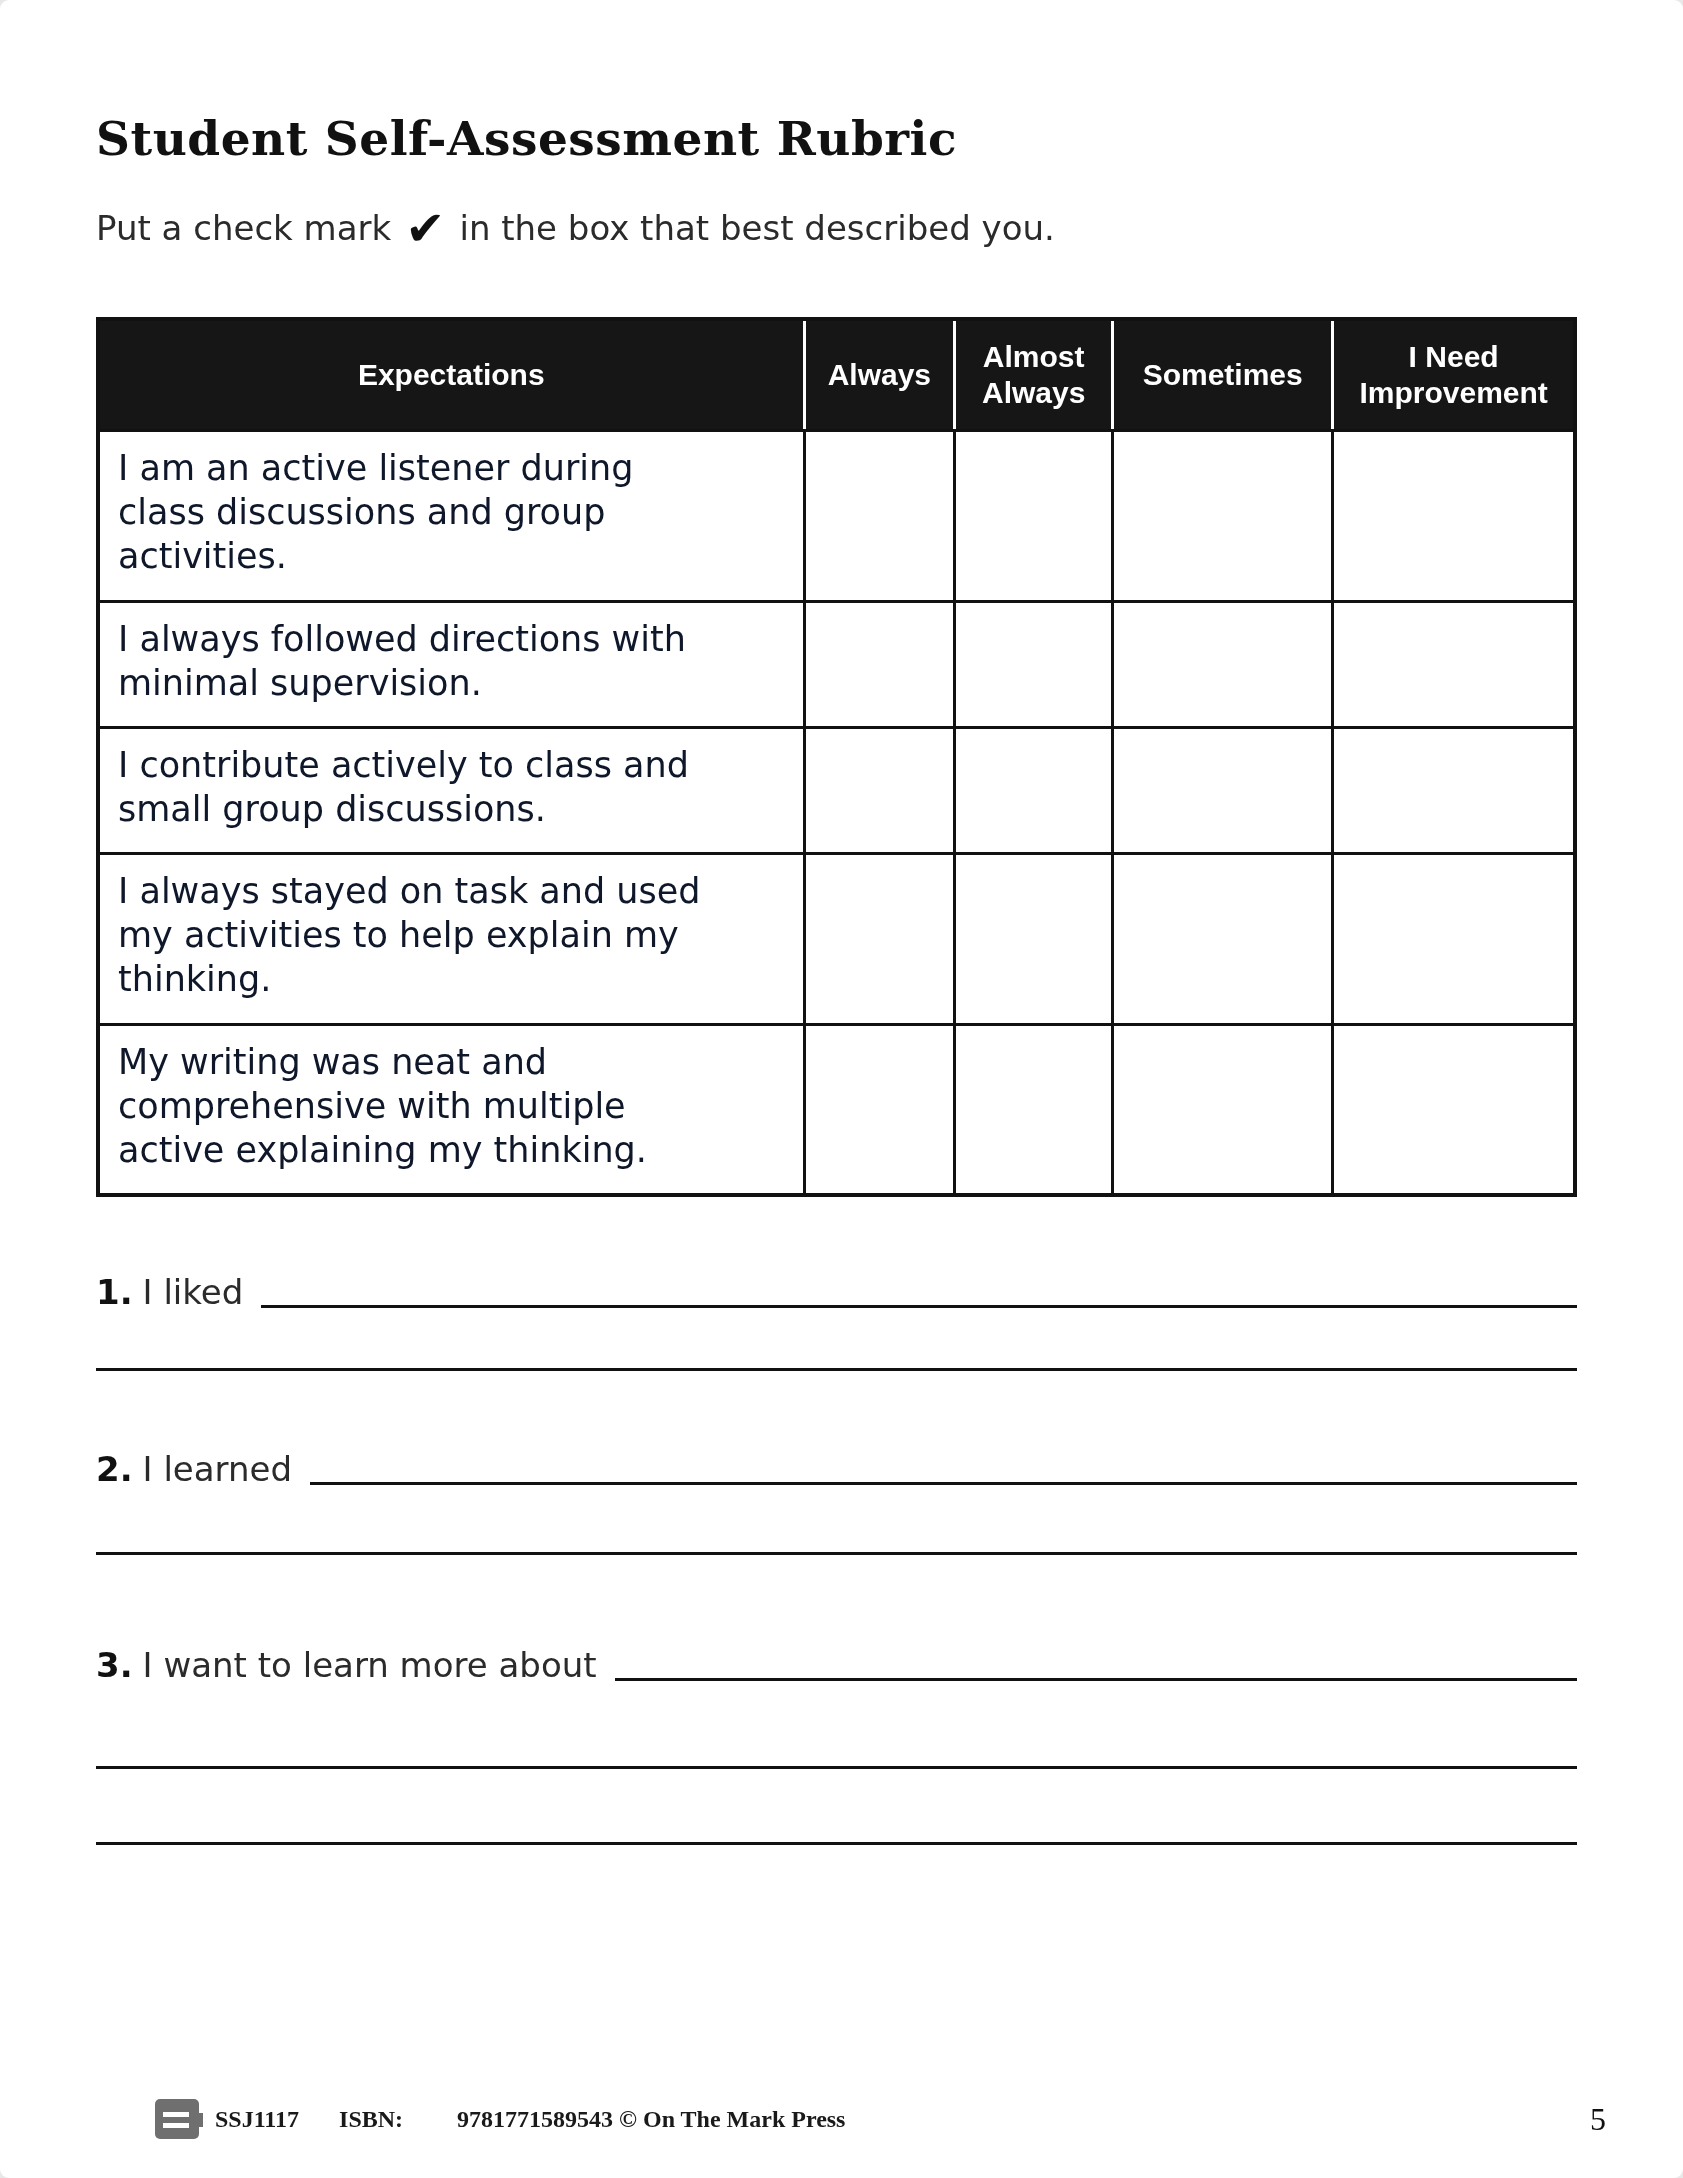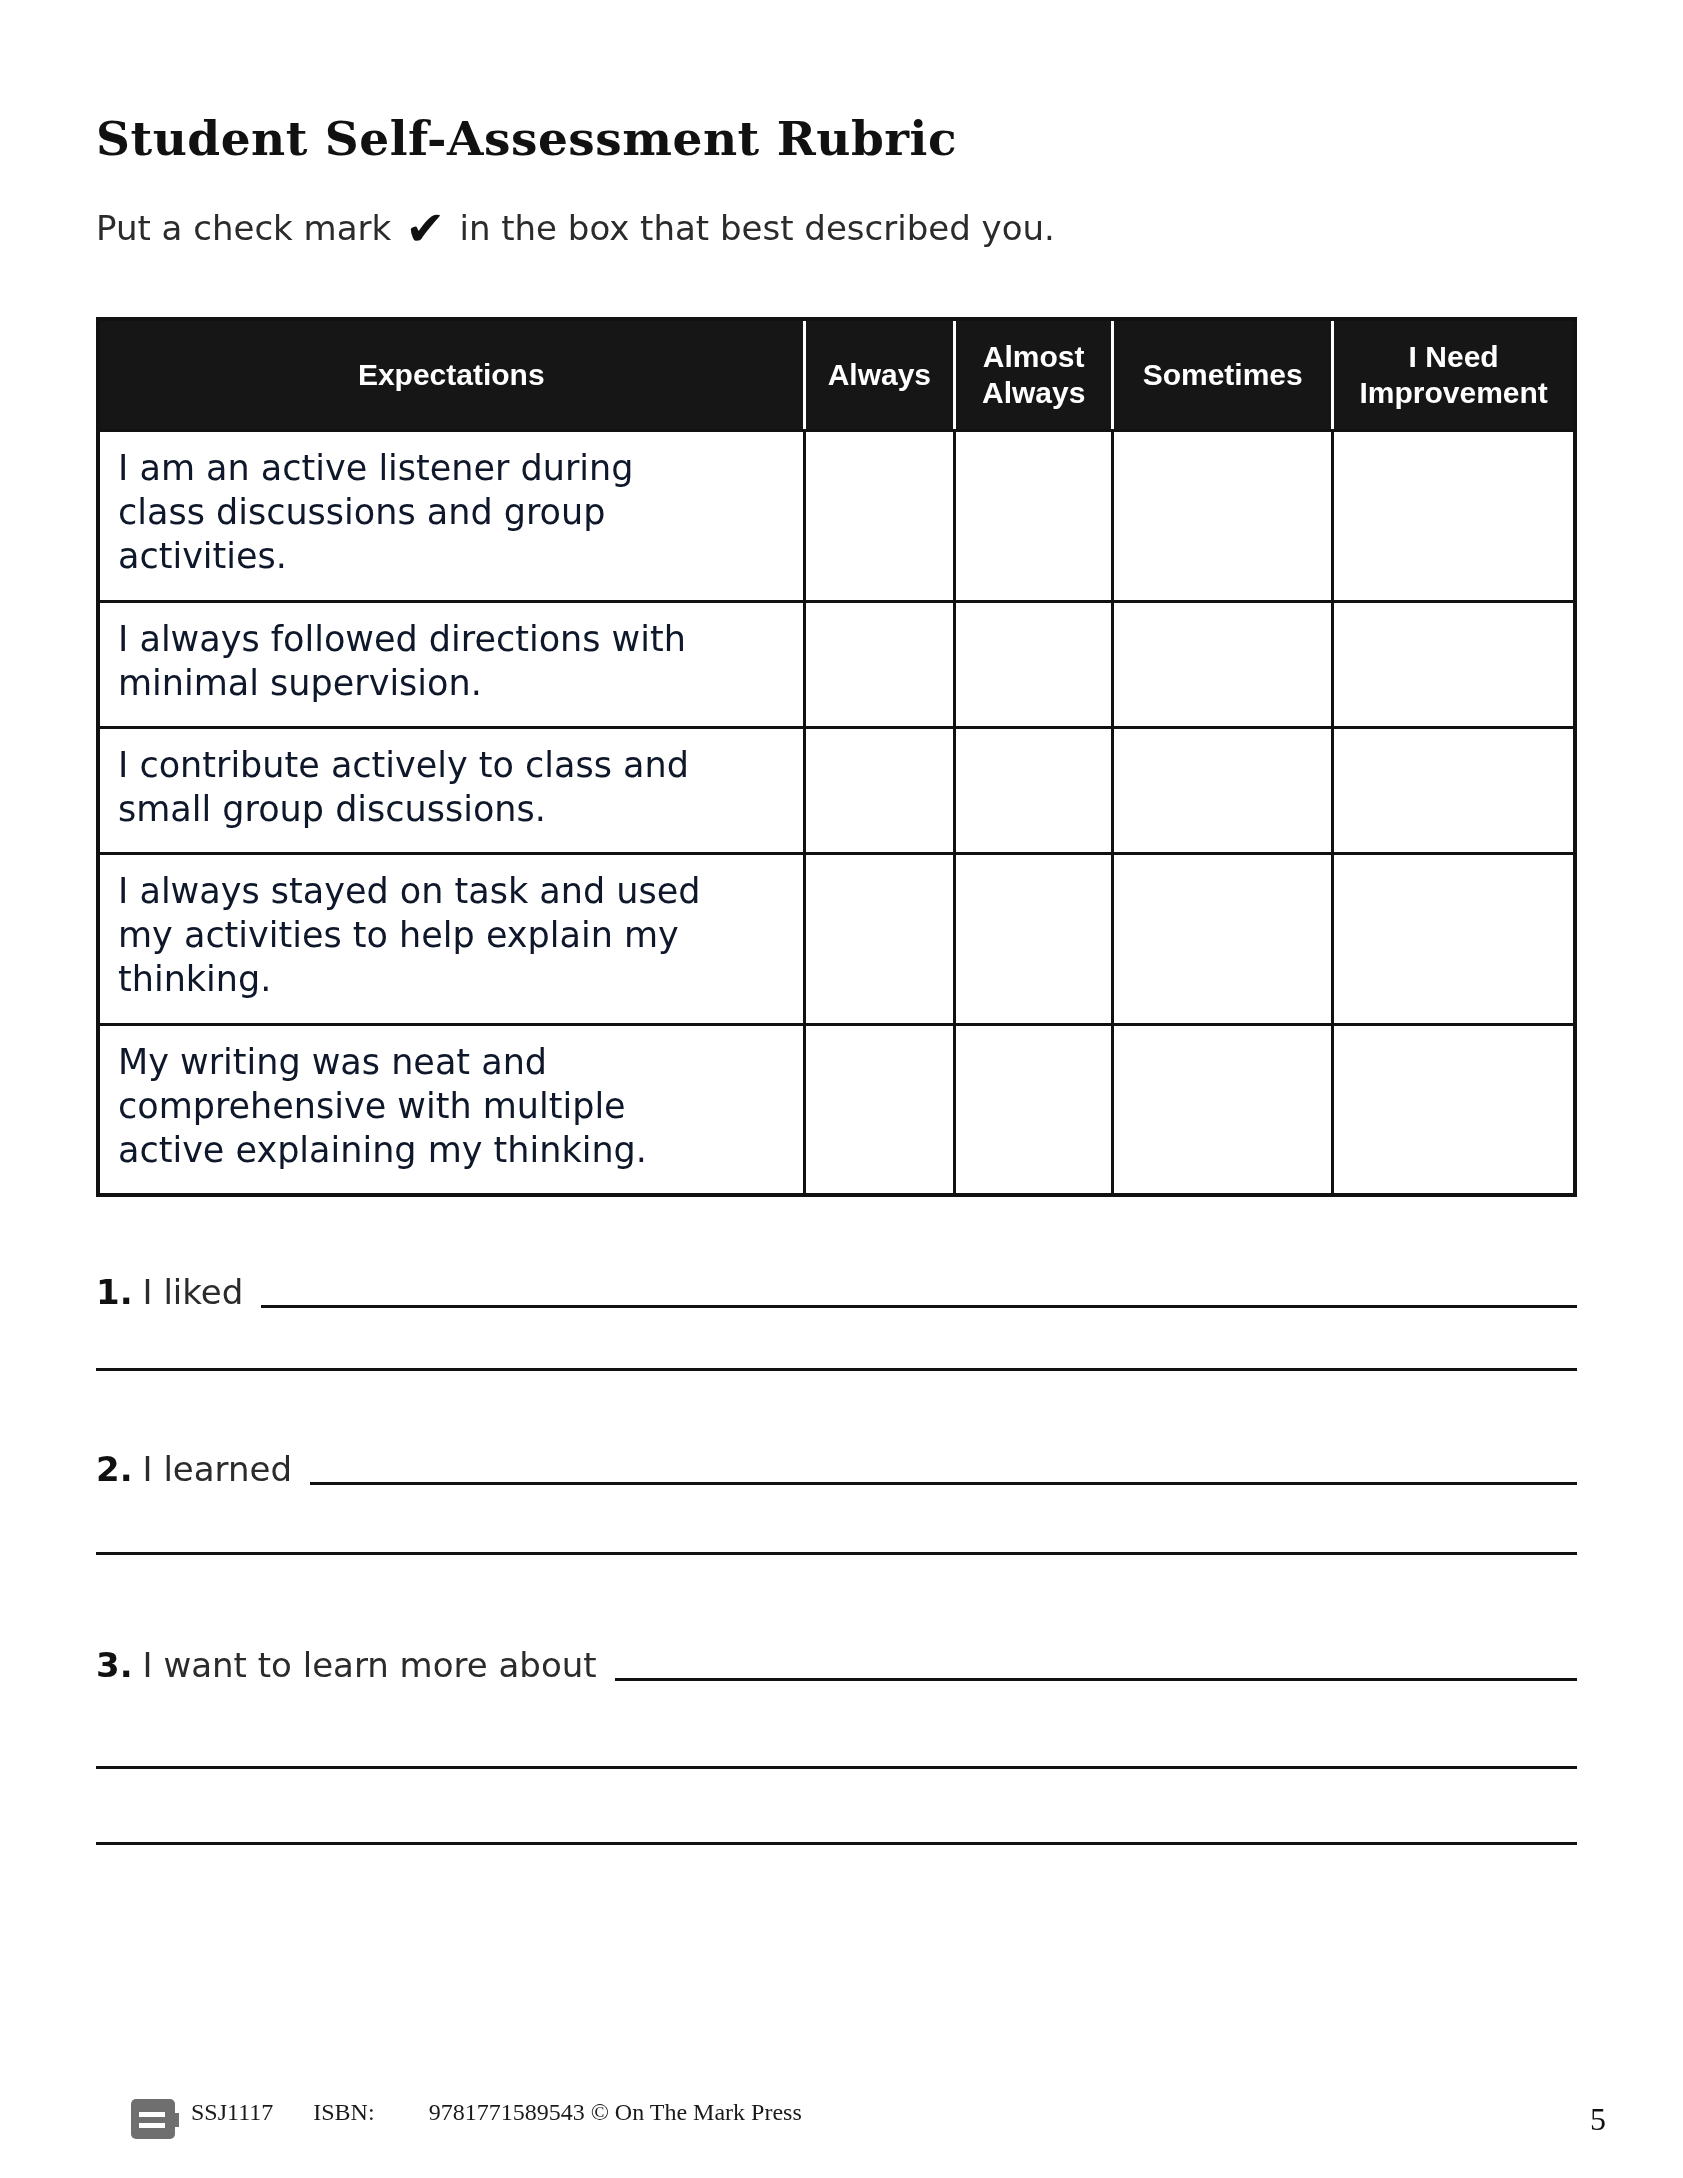--- a/index.html
+++ b/index.html
@@ -6,20 +6,21 @@
   html,body { background:#e8e8e8; }
   .page {
     position:relative;
     width:1683px; height:2178px;
     background:#ffffff;
     font-family:"DejaVu Sans", sans-serif;
     color:#222222;
     padding:111px 106px 0 96px;
     margin:0 auto;
     overflow:hidden;
+    border-radius:9px;
   }
   .title {
     font-family:"DejaVu Serif", serif;
     font-weight:700;
     font-size:47px;
     line-height:55px;
     color:#111111;
     letter-spacing:0.5px;
     margin-bottom:42px;
   }
@@ -114,23 +115,24 @@
   .blank-line { width:100%; }
   .q1-row { margin-top:2px; }
   .bl-1 { margin-top:56px; }
   .q2-row { margin-top:72px; }
   .bl-2 { margin-top:63px; }
   .q3-row { margin-top:84px; }
   .bl-3a { margin-top:81px; }
   .bl-3b { margin-top:73px; }
   .footer {
     position:absolute;
-    left:131px; top:2099px;
-    display:flex;
-    align-items:flex-start;
+    left:155px; top:2099px;
+    display:flex;
+    align-items:center;
+    font-weight:bold;
   }
   .press-icon {
     width:44px; height:40px;
     background:#6f6f6f;
     border-radius:5px;
     position:relative;
     margin-right:16px;
     flex:none;
   }
   .press-icon .bar {

